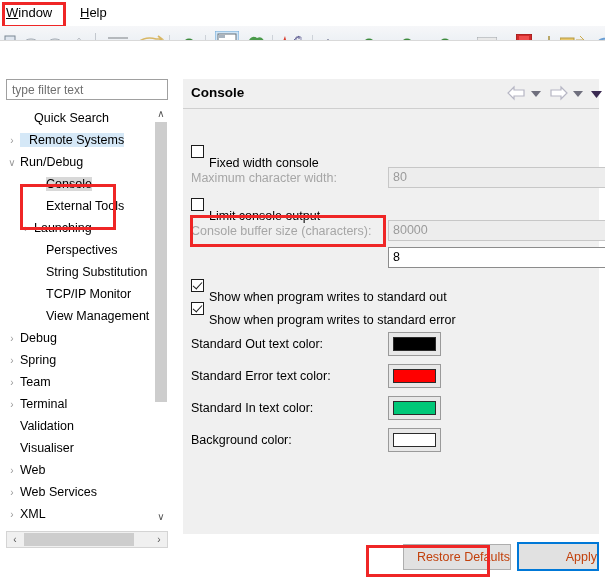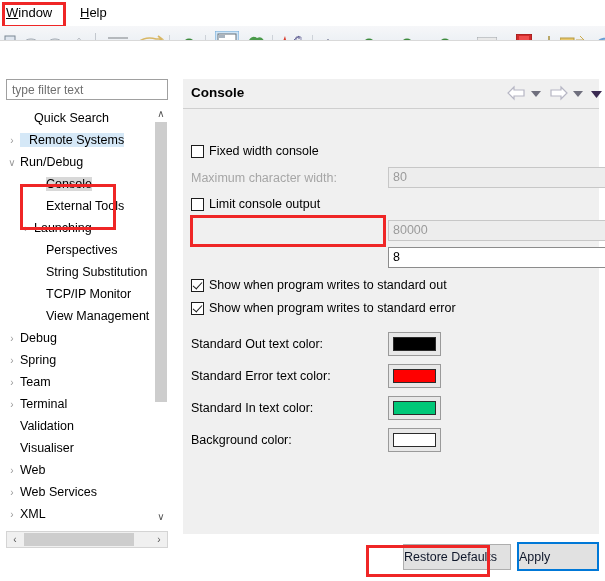--- a/index.html
+++ b/index.html
@@ -74,33 +74,33 @@
   #nav-fwd{left:366px;}
   #nav-fwd-dd{left:390px;top:12px;}
   #nav-menu{left:408px;top:12px;}
 
   .row{position:absolute;left:8px;font-size:12.5px;color:#000;white-space:nowrap;}
   .row.dim{color:#a6a6a6;}
   .cb{position:absolute;left:0;top:1px;width:13px;height:13px;border:1px solid #1c1c1c;
     background:#fff;box-sizing:border-box;}
   .cb.checked::after{content:"";position:absolute;left:3px;top:0px;width:4px;height:8px;
     border:solid #1c1c1c;border-width:0 1.6px 1.6px 0;transform:rotate(42deg);}
-  .cb-lbl{position:absolute;left:18px;top:0;}
+  .cb-lbl{position:absolute;left:18px;top:12px;}
   .field{position:absolute;height:21px;box-sizing:border-box;border:1px solid #c7c7c7;
     background:#ededed;font-size:12.5px;color:#9b9b9b;padding:2px 0 0 4px;}
   .field.active{background:#fff;border:1px solid #8c8c8c;color:#000;}
   .sw-out{position:absolute;width:53px;height:24px;border:1px solid #9a9a9a;
     background:#e8e8e8;box-sizing:border-box;}
   .sw-in{position:absolute;left:4px;top:4px;width:43px;height:14px;border:1px solid #2b2b2b;
     box-sizing:border-box;}
   #rb-limit{left:190px;top:174px;width:196px;height:32px;}
 
   
   .btn{position:absolute;box-sizing:border-box;border:1px solid #aeaeae;background:#e1e1e1;
-    font-size:12.5px;color:#0f172a;text-align:left;}
+    font-size:12.5px;color:#c2410c;text-align:right;}
   .btn.primary{border:2px solid #0078d7;background:#e1e1e1;}
   .btn span{position:absolute;left:0;right:0;top:50%;transform:translateY(-50%);}
   #btn-restore{left:403px;top:503px;width:108px;height:26px;}
   #btn-apply{left:517px;top:501px;width:82px;height:29px;}
   #rb-applyclose{left:366px;top:545px;width:124px;height:32px;}
 </style>
 </head>
 <body>
 
 <div id="root">
@@ -306,20 +306,21 @@
       </div>
 
       <div class="row dim" style="top:92px;">Maximum character width:</div>
       <div class="field" style="left:205px;top:88px;width:230px;">80</div>
 
       <div class="row" style="top:118px;">
         <span class="cb" id="cb-limit"></span>
         <span class="cb-lbl">Limit console output</span>
       </div>
 
+      <div class="row dim" style="top:145px;">Console buffer size (characters):</div>
       <div class="field" style="left:205px;top:141px;width:230px;">80000</div>
 
       <div class="field active" style="left:205px;top:168px;width:230px;">8</div>
 
       <div class="row" style="top:199px;">
         <span class="cb checked" id="cb-stdout"></span>
         <span class="cb-lbl">Show when program writes to standard out</span>
       </div>
       <div class="row" style="top:222px;">
         <span class="cb checked" id="cb-stderr"></span>

